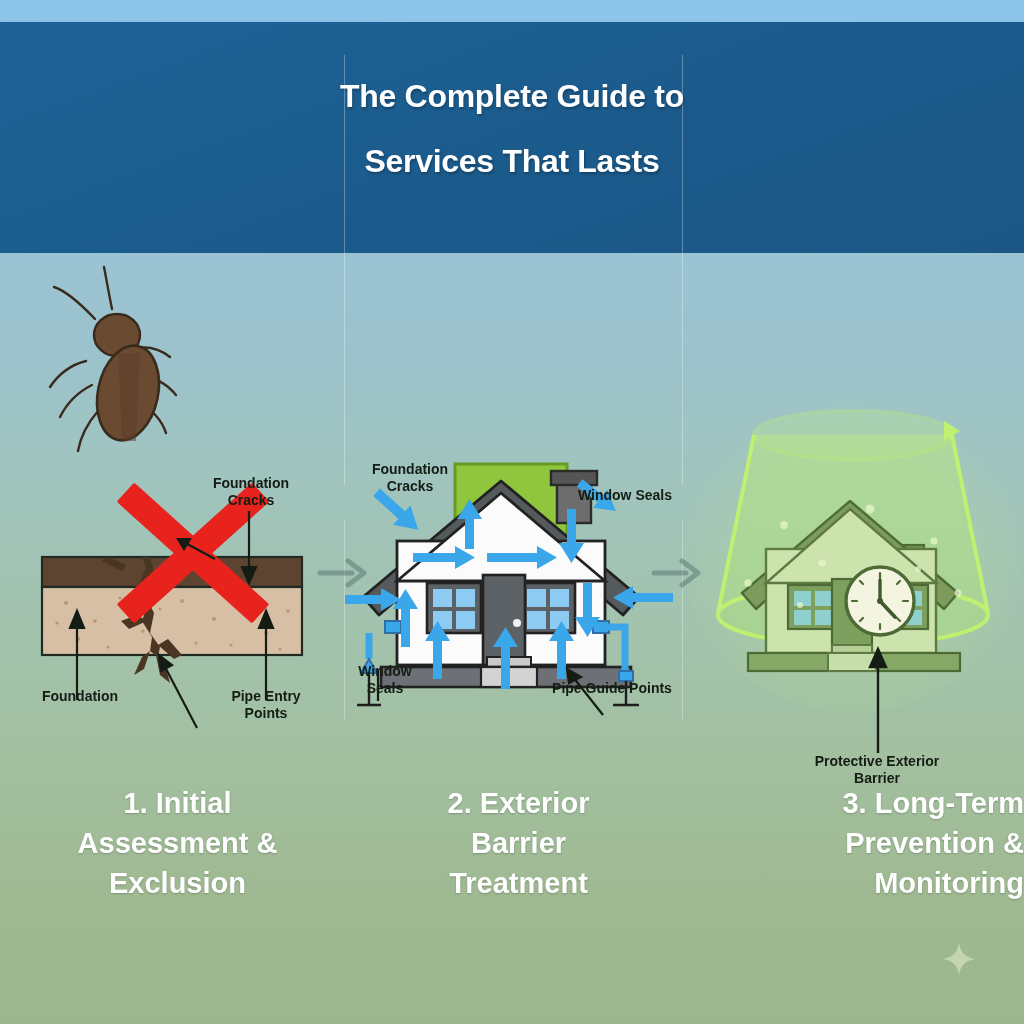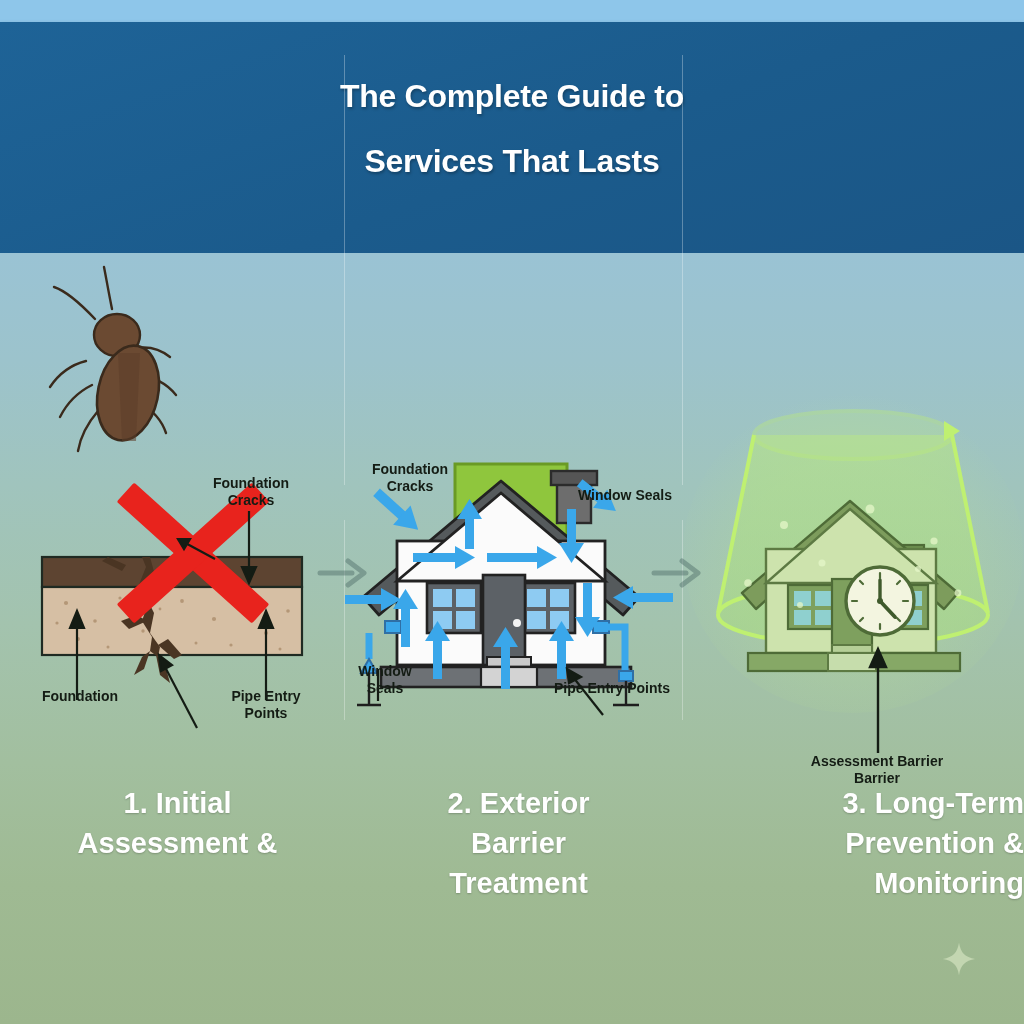--- a/index.html
+++ b/index.html
@@ -178,20 +178,21 @@
       <span class="ln">Foundation</span>
     </div>
     <div class="lbl" style="left:206px;top:435px;width:120px;">
       <span class="ln">Pipe Entry</span>
       <span class="ln">Points</span>
     </div>
 
     <div class="caption">
       <span class="ln">1. Initial</span>
       <span class="ln">Assessment &amp;</span>
+      <span class="ln">Exclusion</span>
     </div>
   </div>
 
   <div class="col col2">
     <svg class="art" width="341" height="771" viewBox="0 0 341 771">
 
       <g>
         <path d="M96 212 L96 290 C96 330 130 352 152 362 C174 352 208 330 208 290 L208 212 Z" fill="#8fc63d" stroke="#6a9a24" stroke-width="3" transform="translate(18,-1)"></path>
       </g>
 
@@ -326,21 +327,21 @@
       <span class="ln">Cracks</span>
     </div>
     <div class="lbl" style="left:224px;top:234px;width:120px;">
       <span class="ln">Window Seals</span>
     </div>
     <div class="lbl" style="left:-6px;top:410px;width:100px;">
       <span class="ln">Window</span>
       <span class="ln">Seals</span>
     </div>
     <div class="lbl" style="left:196px;top:427px;width:150px;">
-      <span class="ln">Pipe Entry Points</span>
+      <span class="ln">Pipe Guide Points</span>
     </div>
 
     <div class="caption">
       <span class="ln">2. Exterior</span>
       <span class="ln">Barrier</span>
       <span class="ln">Treatment</span>
     </div>
   </div>
 
   <div class="col col3">
@@ -437,21 +438,21 @@
           <circle cx="236" cy="316" r="3"></circle>
       </g>
 
       <g stroke="#141c14" stroke-width="2.4" fill="#141c14">
         <path d="M196 500 L196 410" fill="none"></path>
         <polygon points="196,396 188,414 204,414"></polygon>
       </g>
     </svg>
 
     <div class="lbl" style="left:100px;top:500px;width:190px;">
-      <span class="ln">Assessment Barrier</span>
+      <span class="ln">Protective Exterior</span>
       <span class="ln">Barrier</span>
     </div>
 
     <div class="caption" style="width:342px;text-align:right;">
       <span class="ln">3. Long-Term</span>
       <span class="ln">Prevention &amp;</span>
       <span class="ln">Monitoring</span>
     </div>
   </div>
 

